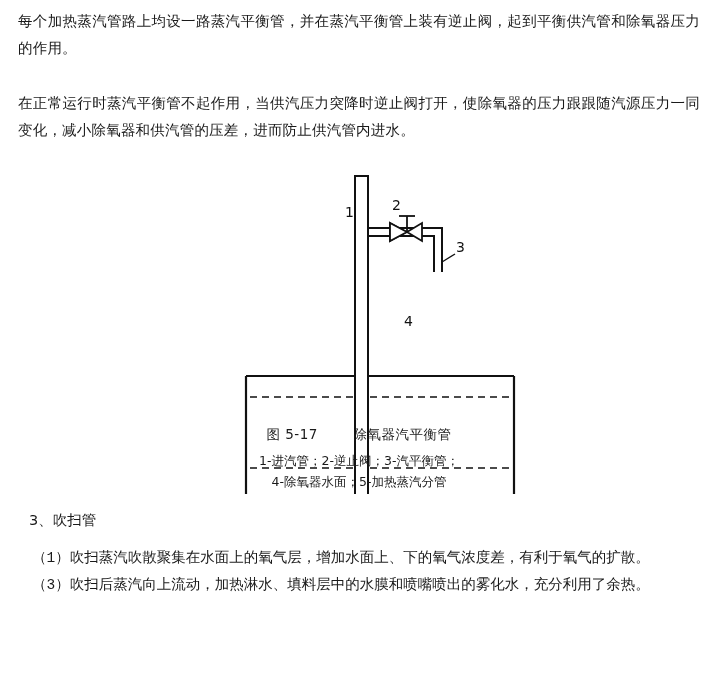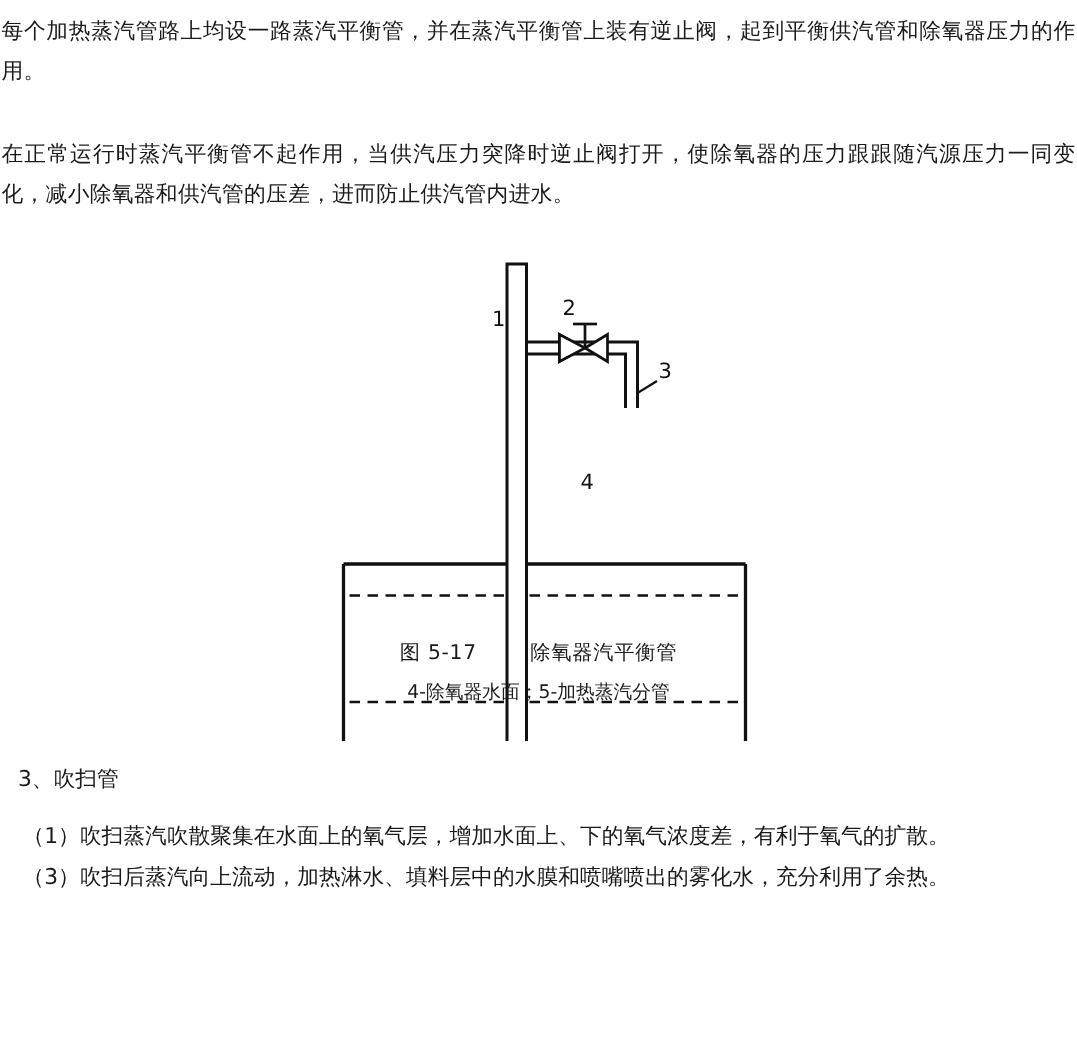--- a/index.html
+++ b/index.html
@@ -12,21 +12,21 @@
     background: #ffffff;
     font-family: "DejaVu Sans", "Liberation Sans", sans-serif;
     color: #1a1a1a;
     overflow: hidden;
   }
   .page {
     position: relative;
     width: 718px;
     height: 693px;
     box-sizing: border-box;
-    padding: 0 1px;
+    padding: 0 18px;
   }
   .para {
     font-size: 14.5px;
     line-height: 27px;
     letter-spacing: 0.2px;
     text-align: justify;
     margin: 0;
   }
   .para-1 { padding-top: 8px; }
   .para-2 { padding-top: 28px; }
@@ -101,20 +101,21 @@
     line-height: 27px;
     margin: 11px;
     padding-top: 2px;
   }
   .list-item {
     font-size: 14.5px;
     line-height: 27px;
     text-align: justify;
     margin: 0;
     text-indent: 0;
+    font-family: Liberation Mono, monospace;
   }
   .indent { padding-left: 14px; }
 </style>
 </head>
 <body>
 
 <div class="page">
 
   <p class="para para-1">每个加热蒸汽管路上均设一路蒸汽平衡管，并在蒸汽平衡管上装有逆止阀，起到平衡供汽管和除氧器压力的作用。</p>
   <p class="para para-2">在正常运行时蒸汽平衡管不起作用，当供汽压力突降时逆止阀打开，使除氧器的压力跟跟随汽源压力一同变化，减小除氧器和供汽管的压差，进而防止供汽管内进水。</p>
@@ -154,20 +155,21 @@
       <text x="292" y="352" font-family="DejaVu Sans, Liberation Sans, sans-serif" font-size="14" fill="#111">5</text>
     </svg>
 
     <div class="fig-caption">
       <span>图 5-17</span>
       <span class="cap-gap"></span>
       <span>除氧器汽平衡管</span>
     </div>
 
     <div class="fig-legend">
+      <div>1-进汽管；2-逆止阀；3-汽平衡管；</div>
       <div>4-除氧器水面；5-加热蒸汽分管</div>
     </div>
 
   </div>
 
   <p class="sec-title">3、吹扫管</p>
   <p class="list-item indent">（1）吹扫蒸汽吹散聚集在水面上的氧气层，增加水面上、下的氧气浓度差，有利于氧气的扩散。</p>
   <p class="list-item indent">（3）吹扫后蒸汽向上流动，加热淋水、填料层中的水膜和喷嘴喷出的雾化水，充分利用了余热。</p>
 
 </div>

